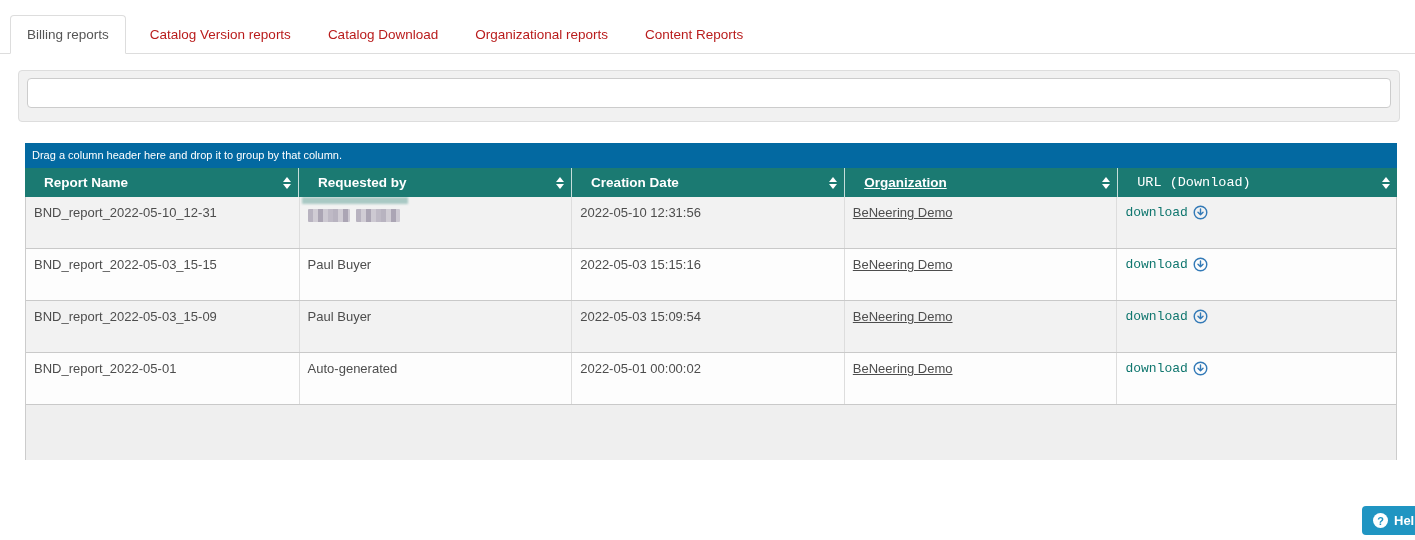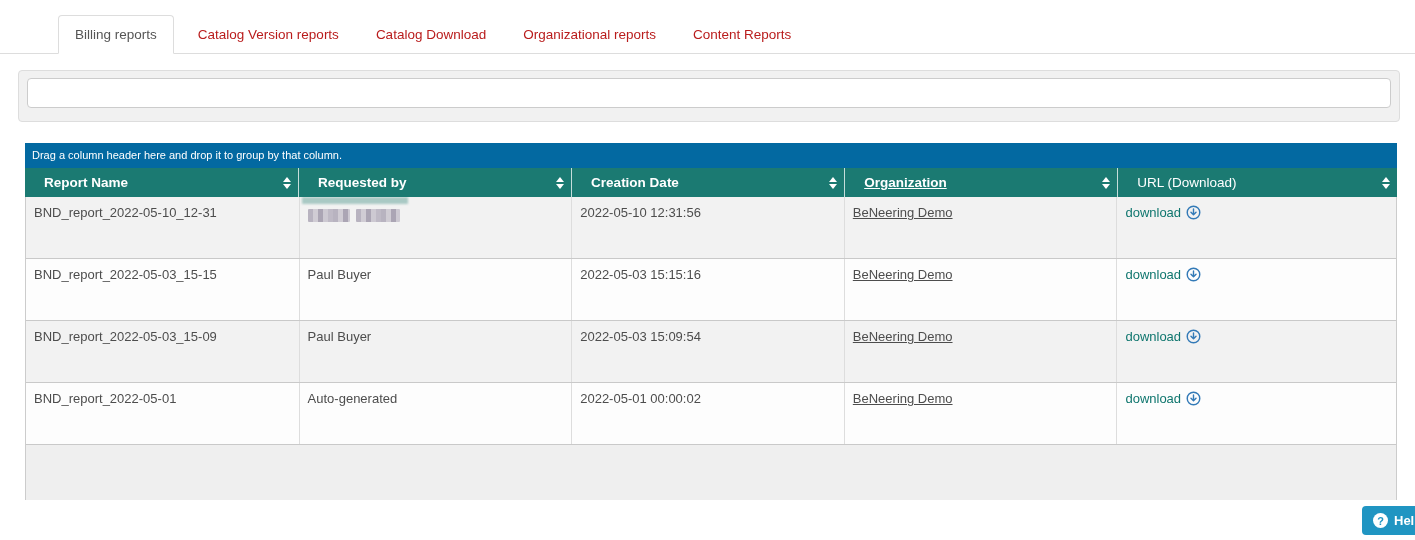--- a/index.html
+++ b/index.html
@@ -29,21 +29,20 @@
     margin-right: 11px;
   }
   .tab.active {
     color: #555;
     background: #fff;
     border: 1px solid #ddd;
     border-bottom: 1px solid #fff;
     border-radius: 4px 4px 0 0;
     margin-bottom: -1px;
     padding: 11px 16px;
-    margin-left: 48px;
   }
 
   
   .search-panel {
     margin: 16px 15px 0 18px;
     background: #f1f1f1;
     border: 1px solid #ddd;
     border-radius: 4px;
     padding: 7px 8px;
     height: 52px;
@@ -90,26 +89,26 @@
     margin-left: 12px;
   }
   .hdr-cell:last-child { border-right: none; }
   .hdr-cell.normal { font-weight: normal; }
   .hdr-label { flex: 1 1 auto; overflow: hidden; white-space: nowrap; }
   .sort-icon { display: flex; flex-direction: column; align-items: center; gap: 2px; margin-left: 6px; }
   .sort-icon .up    { width: 0; height: 0; border-left: 4px solid transparent; border-right: 4px solid transparent; border-bottom: 5px solid #fff; }
   .sort-icon .down  { width: 0; height: 0; border-left: 4px solid transparent; border-right: 4px solid transparent; border-top: 5px solid #fff; }
 
   .c0 { width: 274px; } .c1 { width: 273px; } .c2 { width: 273px; }
-  .c3 { width: 273px; text-decoration: underline; } .c4 { width: 279px; }
+  .c3 { width: 273px; text-decoration: underline; } .c4 { width: 279px; font-family: Liberation Mono, monospace; }
 
   .grid-body { border-left: 1px solid #ccc; border-right: 1px solid #ccc; }
   .row {
     display: flex;
-    height: 62px;
+    height: 52px;
     border-bottom: 1px solid #c9c9c9;
     background: #fdfdfd;
   }
   .row.alt { background: #f2f2f2; }
   .cell {
     position: relative;
     padding: 8px 8px 0 8px;
     font-size: 13px;
     color: #4d4d4d;
     border-right: 1px solid #ddd;

